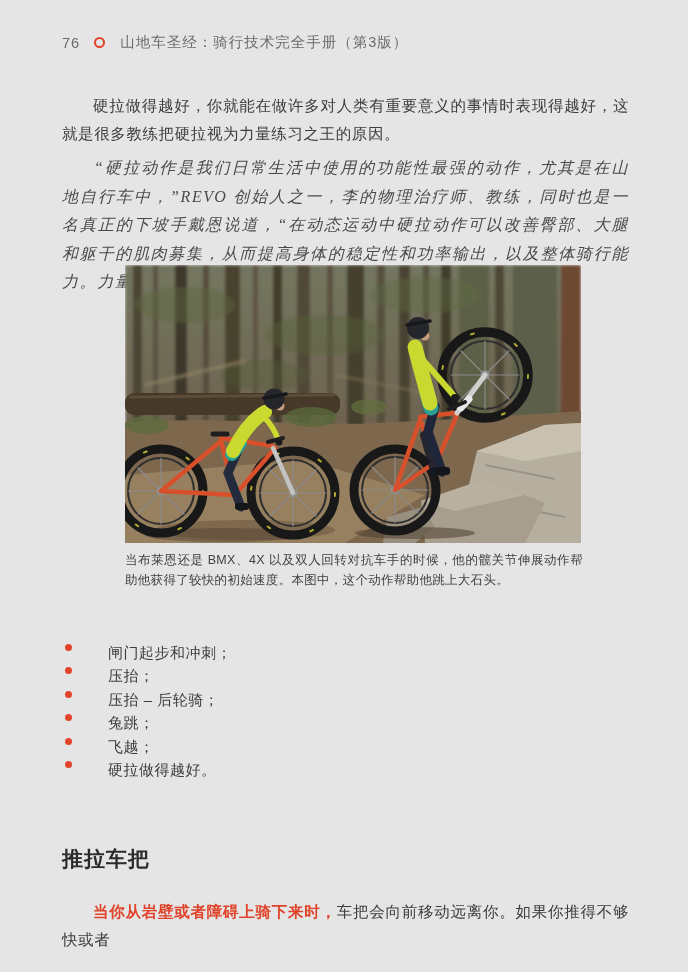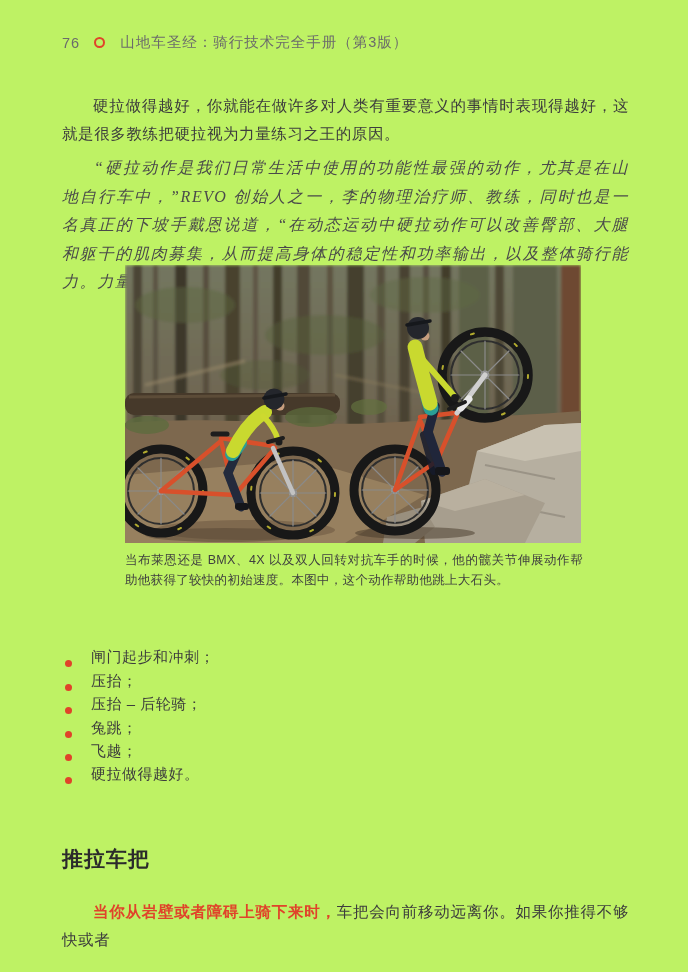--- a/index.html
+++ b/index.html
@@ -1,19 +1,19 @@
 <!DOCTYPE html>
 <html lang="zh"><head>
 <meta charset="utf-8">
 <style>
   html,body{margin:0;padding:0;background:#ffffff;}
   .page{
     position:relative;
     width:688px;height:972px;
-    background:#bef264;
+    background:#e5e5e5;
     font-family:"Liberation Sans","DejaVu Sans",sans-serif;
     color:#3d3d3d;
     overflow:hidden;
   }
   
   .running-head{
     position:absolute;left:62px;top:33px;
     display:flex;align-items:center;
     font-size:14.5px;color:#6b6b6b;letter-spacing:1px;
   }
@@ -44,21 +44,21 @@
     color:#3f3f3f;text-align:justify;
   }
   
   .lead-para{top:613px;}
   .bullets{
     position:absolute;left:62px;top:644px;width:560px;
     list-style:none;margin:0;padding:0;
     font-size:15px;letter-spacing:0.5px;color:#3d3d3d;
   }
   .bullets li{
-    display:flex;align-items:flex-end;height:23.4px;
+    display:flex;align-items:flex-start;height:23.4px;gap:17px;
   }
   .dot{
     width:7px;height:7px;border-radius:50%;background:#e0432a;
     display:inline-block;margin-left:3px;margin-right:19px;flex:0 0 auto;
   }
   .closing-para{top:770px;}
   
   .section-heading{
     position:absolute;left:62px;top:845px;margin:0;
     font-size:21px;font-weight:bold;color:#2b2b2b;letter-spacing:1px;font-family:Liberation Mono, monospace;

